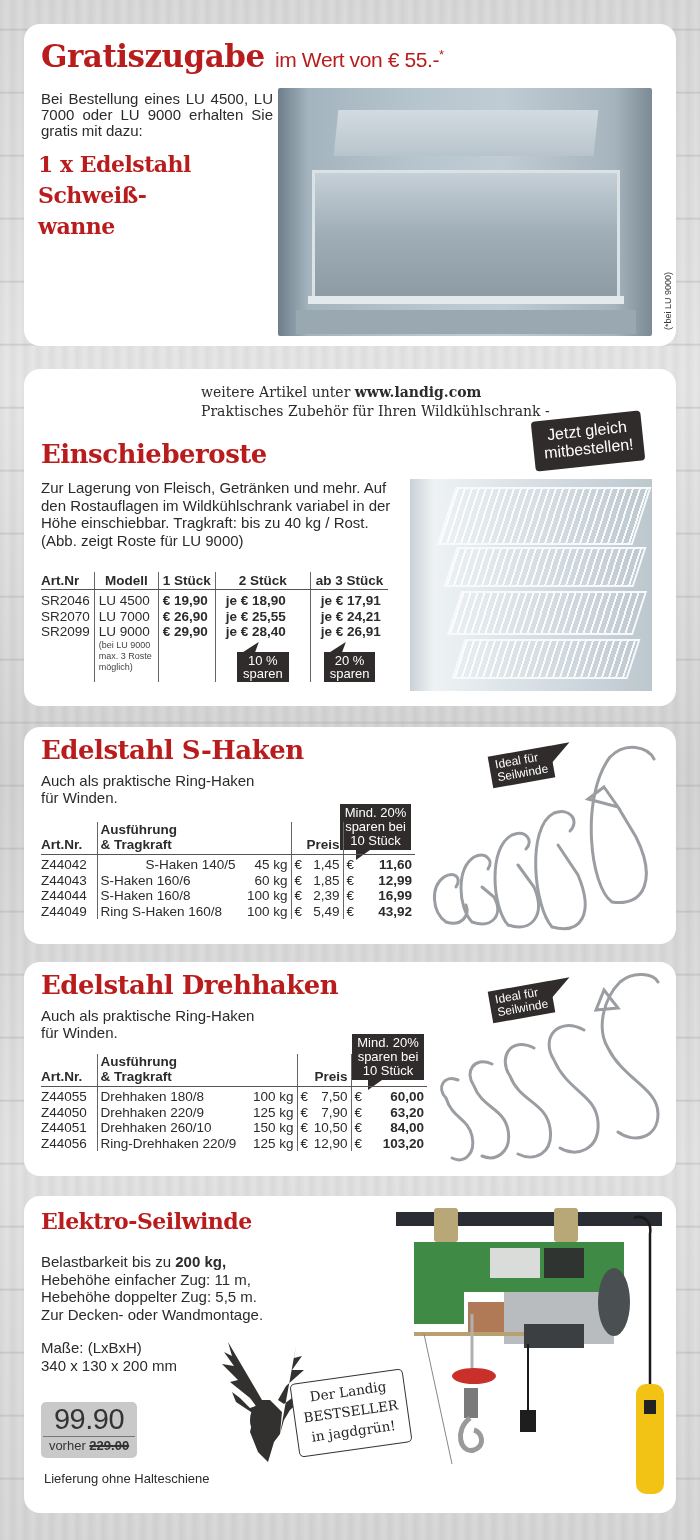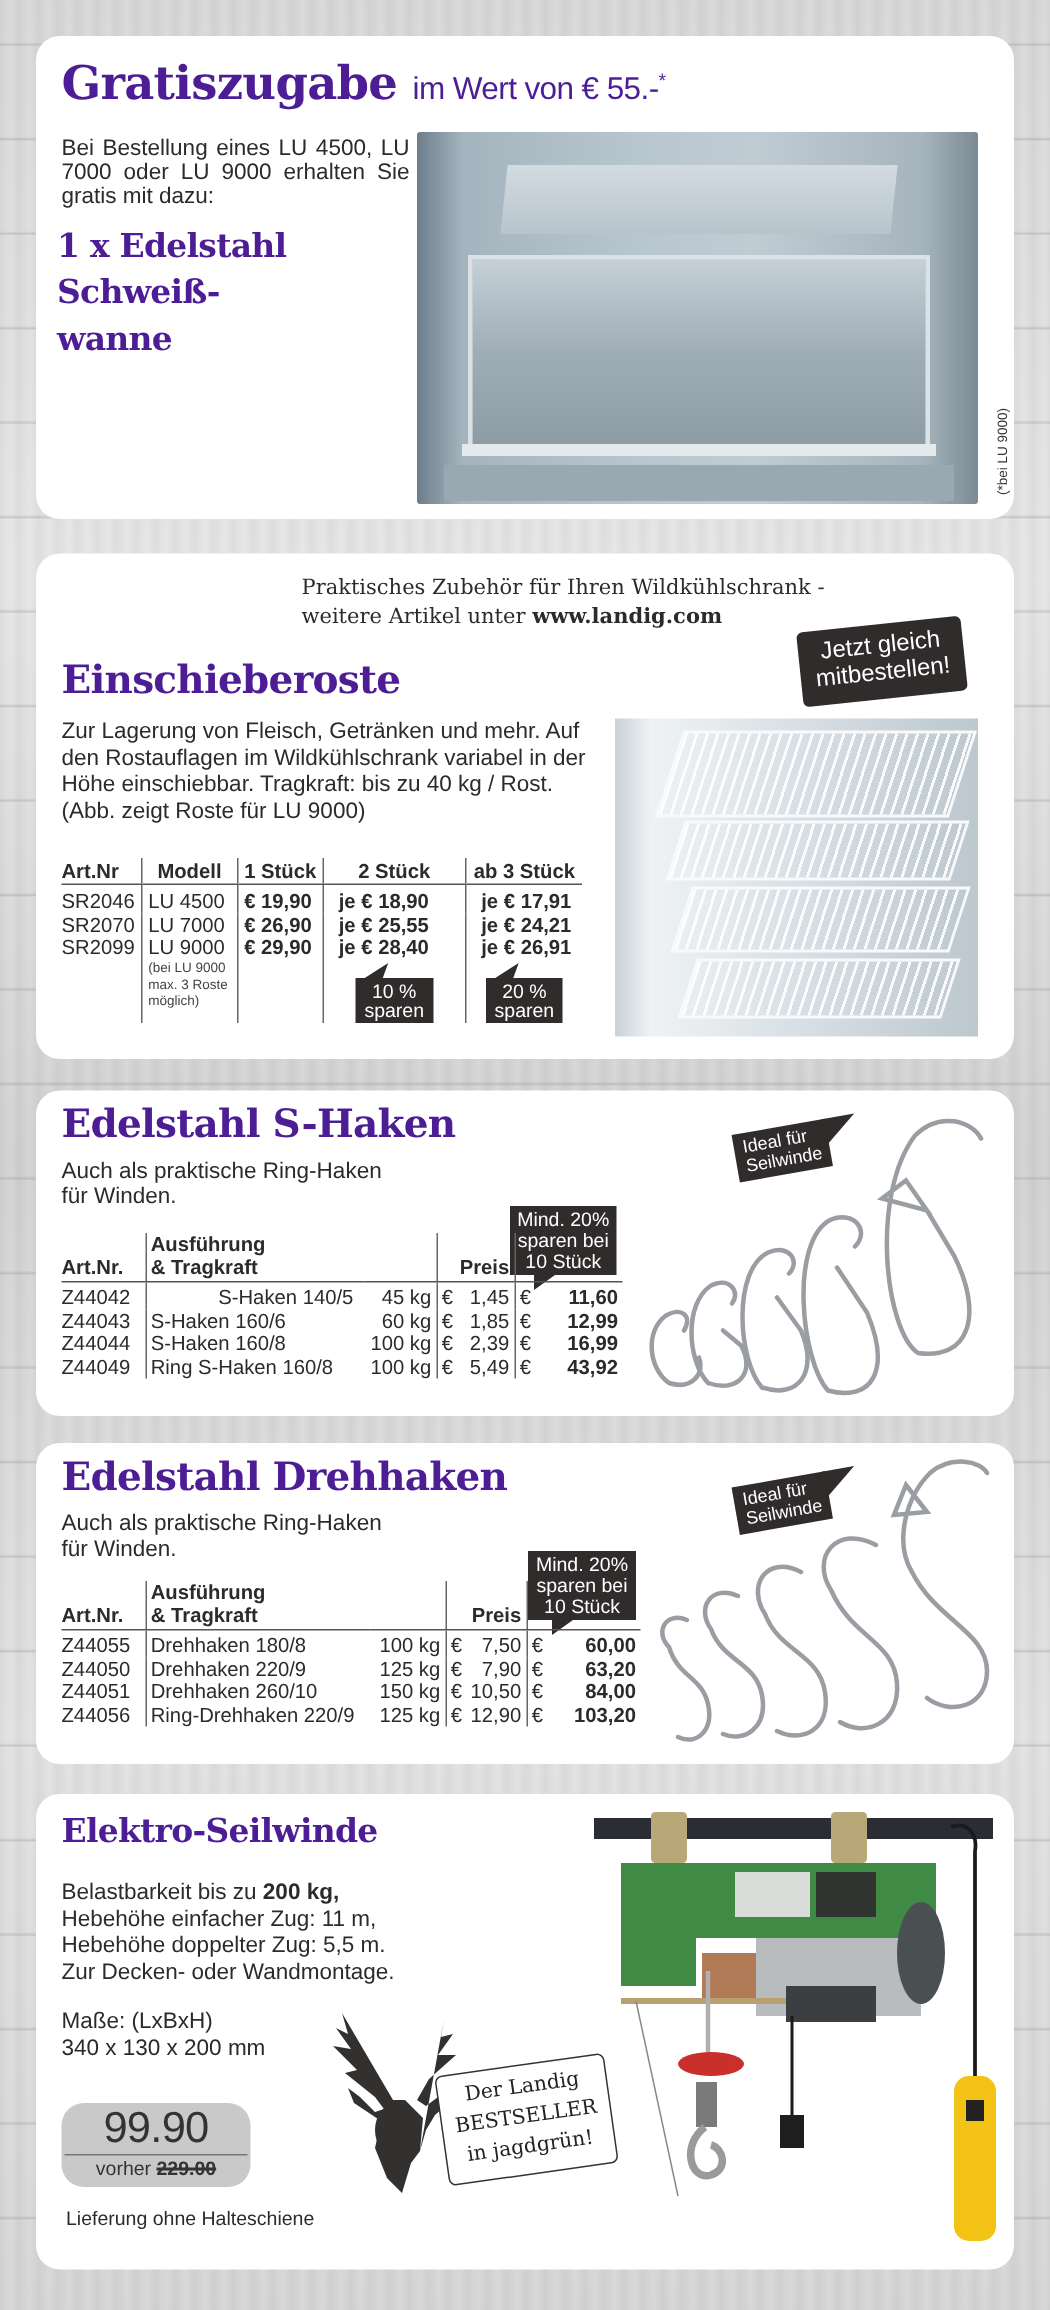--- a/index.html
+++ b/index.html
@@ -13,21 +13,21 @@
       repeating-linear-gradient(90deg, rgba(0,0,0,0.03) 0px, rgba(255,255,255,0.05) 7px, rgba(0,0,0,0.04) 13px),
       linear-gradient(180deg, #d8d8d8 0%, #e6e6e6 25%, #d2d2d2 50%, #e2e2e2 75%, #d6d6d6 100%);
   }
   .card {
     position: absolute;
     left: 24px; width: 652px;
     background: #ffffff;
     border-radius: 16px;
     overflow: hidden;
   }
-  .slab { font-family: "DejaVu Serif", serif; font-weight: bold; color: #4c1d95; letter-spacing: -0.5px; }
+  .slab { font-family: "DejaVu Serif", serif; font-weight: bold; color: #b91c1c; letter-spacing: -0.5px; }
   .abs { position: absolute; }
 
   
   #card1 { top: 24px; height: 322px; }
   #card1 .title { left: 17px; top: 14px; font-size: 31px; white-space: nowrap; }
   #card1 .title .sub { font-family: "Liberation Sans", sans-serif; font-weight: normal; font-size: 21px; letter-spacing: -0.4px; }
   #card1 .title sup { font-size: 13px; }
   #card1 .intro { left: 17px; top: 67px; width: 232px; font-size: 15px; line-height: 16px; text-align: justify; }
   #card1 .offer { left: 14px; top: 125px; font-size: 22px; line-height: 31px; }
   #card1 .photo { left: 254px; top: 64px; width: 374px; height: 248px; border-radius: 2px;
@@ -74,21 +74,21 @@
   .htable .vl { border-left: 1px solid #666; }
   .htable .r { text-align: right; }
   .htable .b { font-weight: bold; }
   .hooks { position: absolute; }
 
   
   #card5 { top: 1196px; height: 317px; }
   #card5 .title { left: 17px; top: 12px; font-size: 22px; }
   #card5 .desc { left: 17px; top: 57px; font-size: 15px; line-height: 17.5px; }
   #card5 .dims { left: 17px; top: 143px; font-size: 15px; line-height: 17.5px; }
-  #card5 .price { left: 17px; top: 206px; width: 126px; height: 56px; background: #c9c9c9; border-radius: 15px; text-align: center; }
+  #card5 .price { left: 17px; top: 206px; width: 96px; height: 56px; background: #c9c9c9; border-radius: 5px; text-align: center; }
   #card5 .price .big { font-size: 29px; line-height: 34px; color: #333; border-bottom: 1px solid #777; margin: 0 2px; letter-spacing: -0.5px; }
   #card5 .price .old { font-size: 13px; line-height: 18px; color: #333; }
   #card5 .price .old s { font-weight: bold; text-decoration-thickness: 1.5px; }
   #card5 .delivery { left: 20px; top: 275px; font-size: 13px; }
   #card5 .stamp { left: 270px; top: 180px; width: 114px; height: 74px; border: 1.5px solid #333; border-radius: 5px; transform: rotate(-8deg); background: #fff;
     font-family: "DejaVu Serif", serif; font-size: 13.5px; line-height: 20px; text-align: center; padding-top: 4px; color: #222; }
 </style>
 </head>
 <body>
 
@@ -107,22 +107,22 @@
     <div class="abs back"></div>
     <div class="abs tray"></div>
     <div class="abs tray-front"></div>
     <div class="abs floor"></div>
   </div>
   <div class="abs note">(*bei LU 9000)</div>
 </section>
 
 <section class="card" id="card2">
   <div class="abs tagline">
+    <div><span>weitere Artikel unter </span><b>www.landig.com</b></div>
     <div>Praktisches Zubehör für Ihren Wildkühlschrank -</div>
-    <div><span>weitere Artikel unter </span><b>www.landig.com</b></div>
   </div>
   <div class="abs cta">
     <div>Jetzt gleich</div>
     <div>mitbestellen!</div>
   </div>
   <h2 class="abs subtitle slab">Einschieberoste</h2>
   <p class="abs desc">Zur Lagerung von Fleisch, Getränken und mehr. Auf den Rostauflagen im Wildkühlschrank variabel in der Höhe einschiebbar. Tragkraft: bis zu 40 kg / Rost. (Abb. zeigt Roste für LU 9000)</p>
 
   <div class="abs photo">
     <div class="shelf" style="left:36px; top:8px; width:196px; height:58px;"></div>

